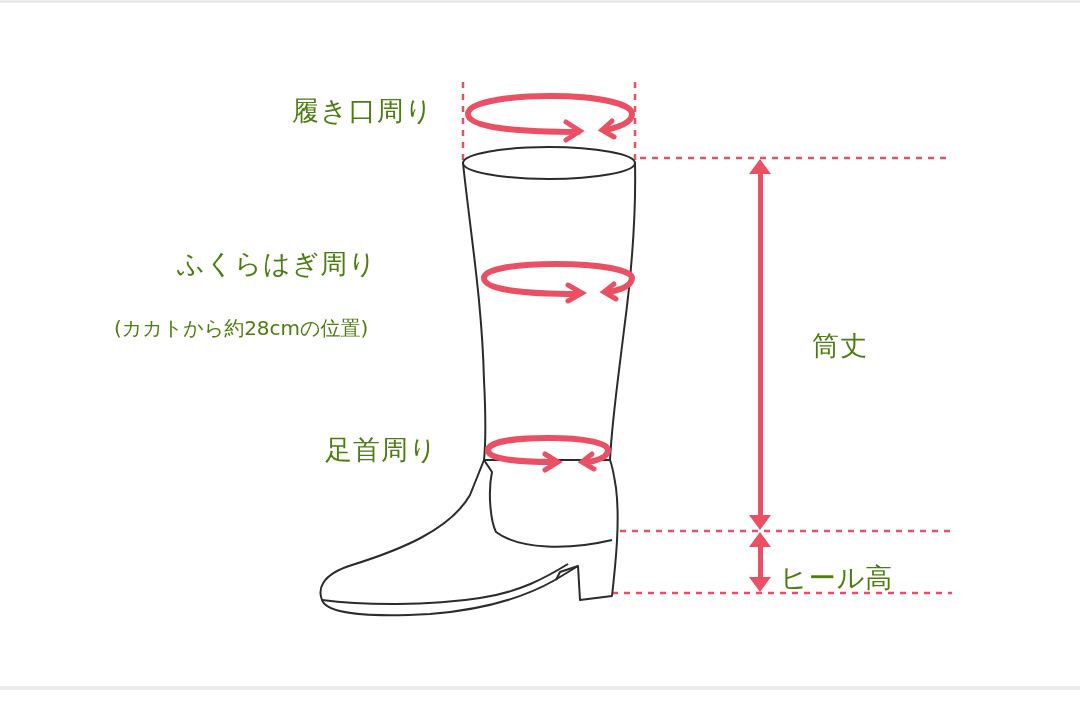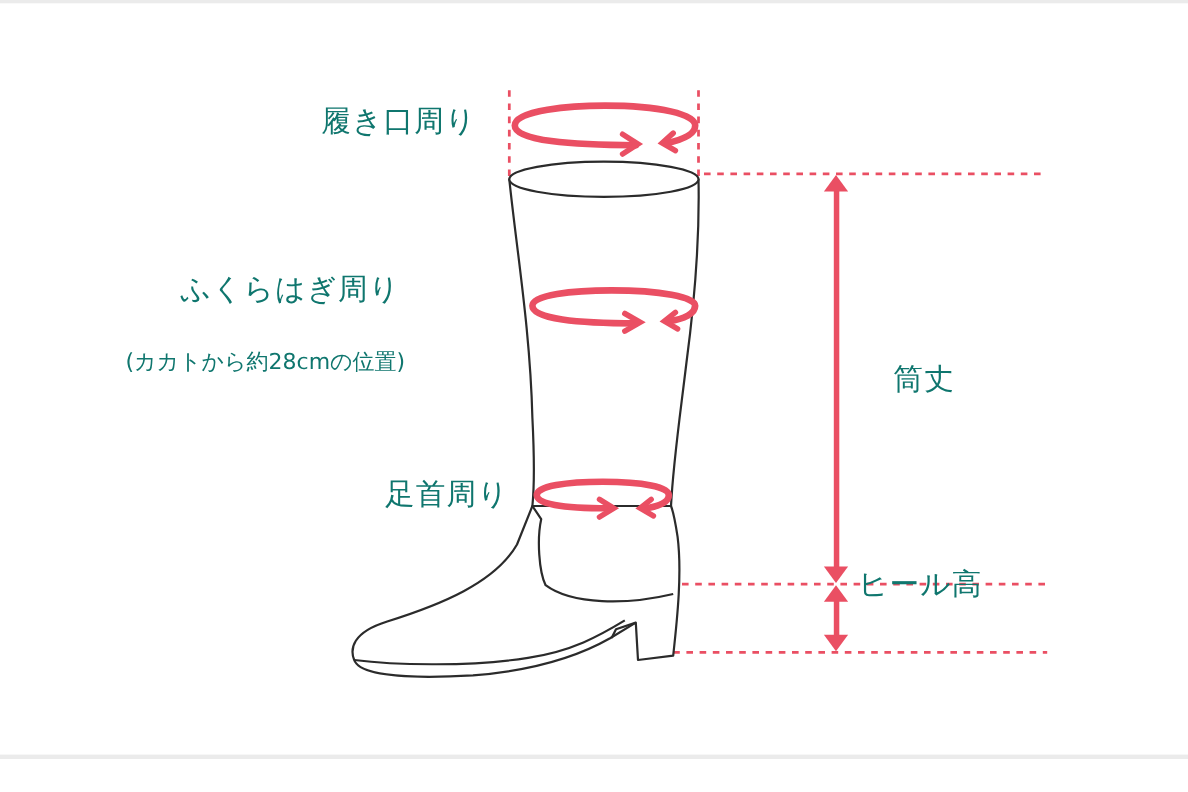--- a/index.html
+++ b/index.html
@@ -3,21 +3,21 @@
 <meta charset="utf-8">
 <style>
   html, body { margin: 0; padding: 0; }
   body {
     width: 1080px; height: 720px; background: #ffffff; position: relative; overflow: hidden;
     font-family: "DejaVu Sans", "Liberation Sans", sans-serif;
   }
   .topbar { position: absolute; left: 0; top: 0; width: 1080px; height: 3px; background: #ebebeb; }
   .bottombar { position: absolute; left: 0; top: 686px; width: 1080px; height: 4px; background: #ebebeb; }
   svg.diagram { position: absolute; left: 0; top: 0; }
-  .label { position: absolute; color: #0f766e; font-size: 27px; letter-spacing: 1px; white-space: nowrap; line-height: 1; }
+  .label { position: absolute; color: #4d7c0f; font-size: 27px; letter-spacing: 1px; white-space: nowrap; line-height: 1; }
   .label.small { font-size: 20px; letter-spacing: 0; }
 </style>
 </head>
 <body>
 
 <div class="topbar"></div>
 
 <svg class="diagram" width="1080" height="720" viewBox="0 0 1080 720">
 
   <g stroke="#ea4f63" stroke-width="2.5" stroke-dasharray="6 6" fill="none">
@@ -66,19 +66,19 @@
     <rect x="758" y="170" width="5" height="350"></rect>
     <polygon points="760,159 749,174 771,174"></polygon>
     <polygon points="760,530 749,515 771,515"></polygon>
     <rect x="758" y="545" width="5" height="36"></rect>
     <polygon points="760,532 749,547 771,547"></polygon>
     <polygon points="760,592 749,577 771,577"></polygon>
   </g>
 </svg>
 
 <div class="label" style="left:292px; top:97px;">履き口周り</div>
-<div class="label" style="left:164px; top:250px;">ふくらはぎ周り</div>
+<div class="label" style="left:177px; top:250px;">ふくらはぎ周り</div>
 <div class="label small" style="left:114px; top:288px;margin-top:30px;">(カカトから約28cmの位置)</div>
-<div class="label" style="left:325px; top:436px;margin-left:25px;">足首周り</div>
+<div class="label" style="left:325px; top:436px;">足首周り</div>
 <div class="label" style="left:812px; top:332px;">筒丈</div>
-<div class="label" style="left:780px; top:518px;">ヒール高</div>
+<div class="label" style="left:780px; top:564px;">ヒール高</div>
 
 <div class="bottombar"></div>
 
 </body></html>

